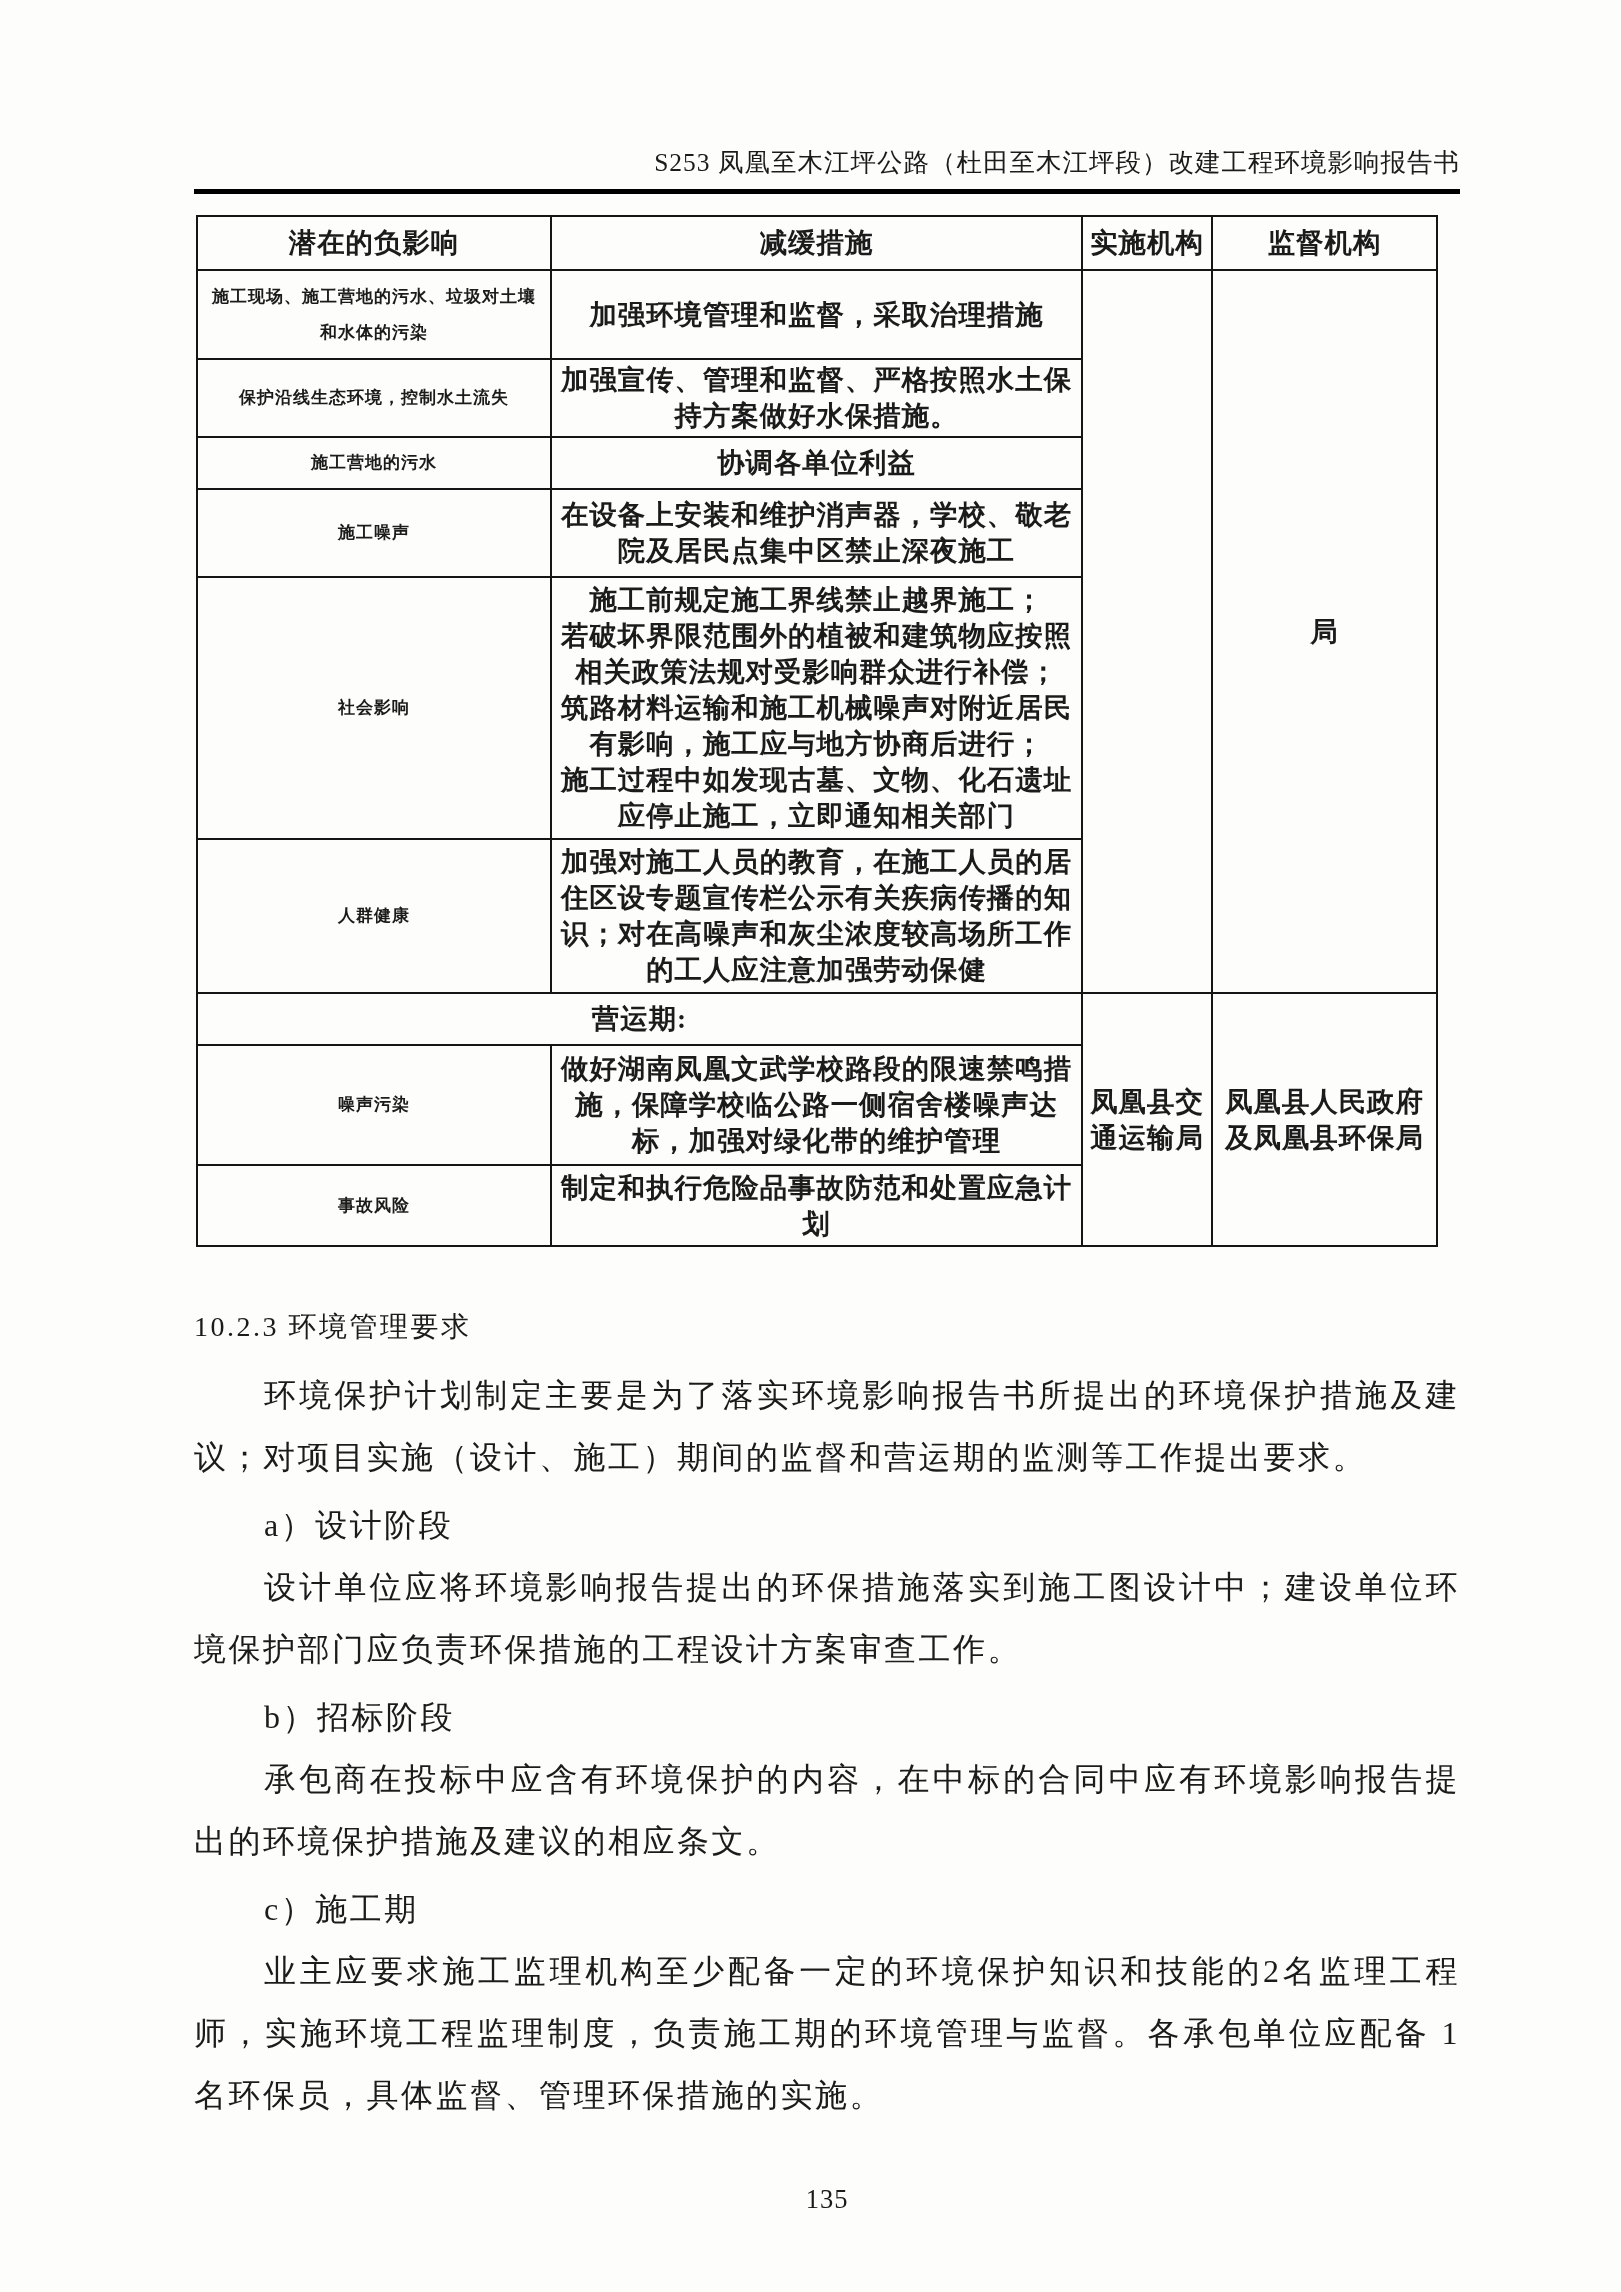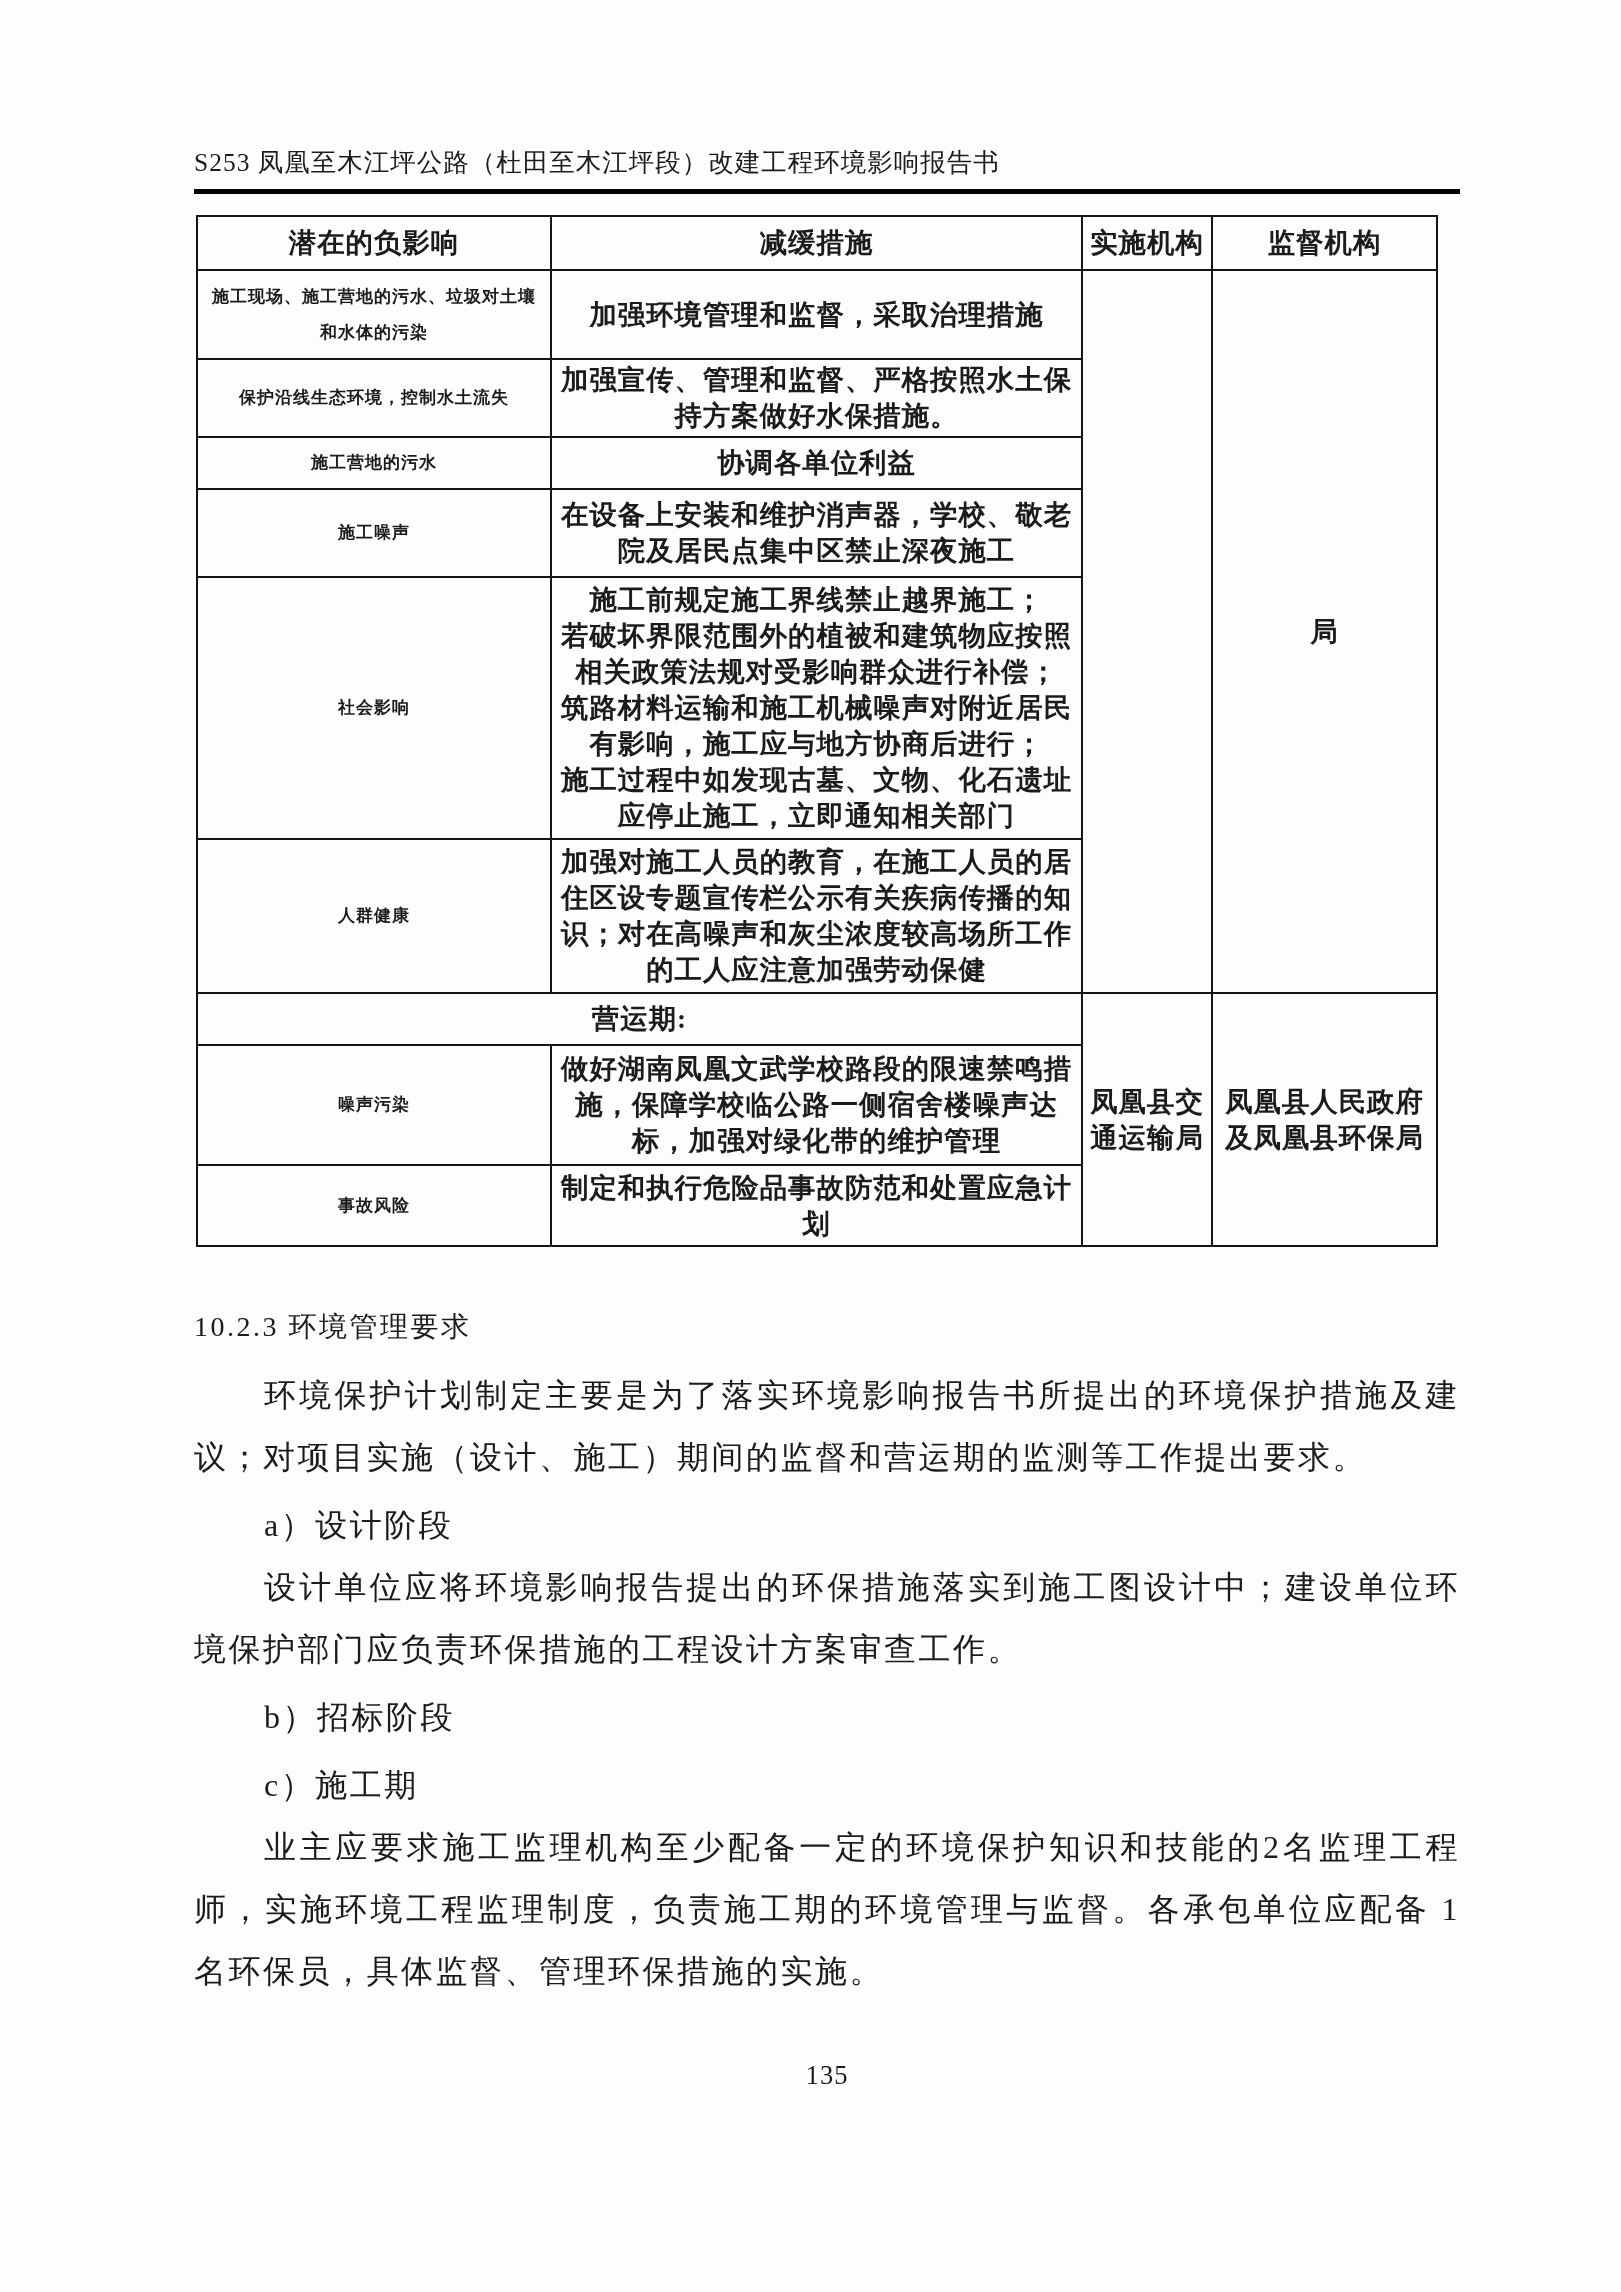--- a/index.html
+++ b/index.html
@@ -13,20 +13,21 @@
     overflow:hidden;
   }
   .content{
     position:absolute;
     left:194px;top:0;
     width:1266px;
   }
   
   .doc-header{
     padding-top:147px;
+    text-align:right;
     font-size:25.5px;
     letter-spacing:1px;
     line-height:31px;
   }
   .header-rule{
     margin-top:10.8px;
     height:4.9px;
     background:#000;
   }
   
@@ -156,20 +157,21 @@
       </tr>
     </tbody>
       </table>
 
     <div class="body-text">
       <h3 class="section-heading">10.2.3 环境管理要求</h3>
       <p class="para">环境保护计划制定主要是为了落实环境影响报告书所提出的环境保护措施及建议；对项目实施（设计、施工）期间的监督和营运期的监测等工作提出要求。</p>
       <p class="list-item">a）设计阶段</p>
       <p class="para">设计单位应将环境影响报告提出的环保措施落实到施工图设计中；建设单位环境保护部门应负责环保措施的工程设计方案审查工作。</p>
       <p class="list-item">b）招标阶段</p>
+      <p class="para">承包商在投标中应含有环境保护的内容，在中标的合同中应有环境影响报告提出的环境保护措施及建议的相应条文。</p>
       <p class="list-item">c）施工期</p>
       <p class="para">业主应要求施工监理机构至少配备一定的环境保护知识和技能的2名监理工程师，实施环境工程监理制度，负责施工期的环境管理与监督。各承包单位应配备 1 名环保员，具体监督、管理环保措施的实施。</p>
     </div>
 
     <div class="page-number">135</div>
 
   </div>
 </div>
 
 

